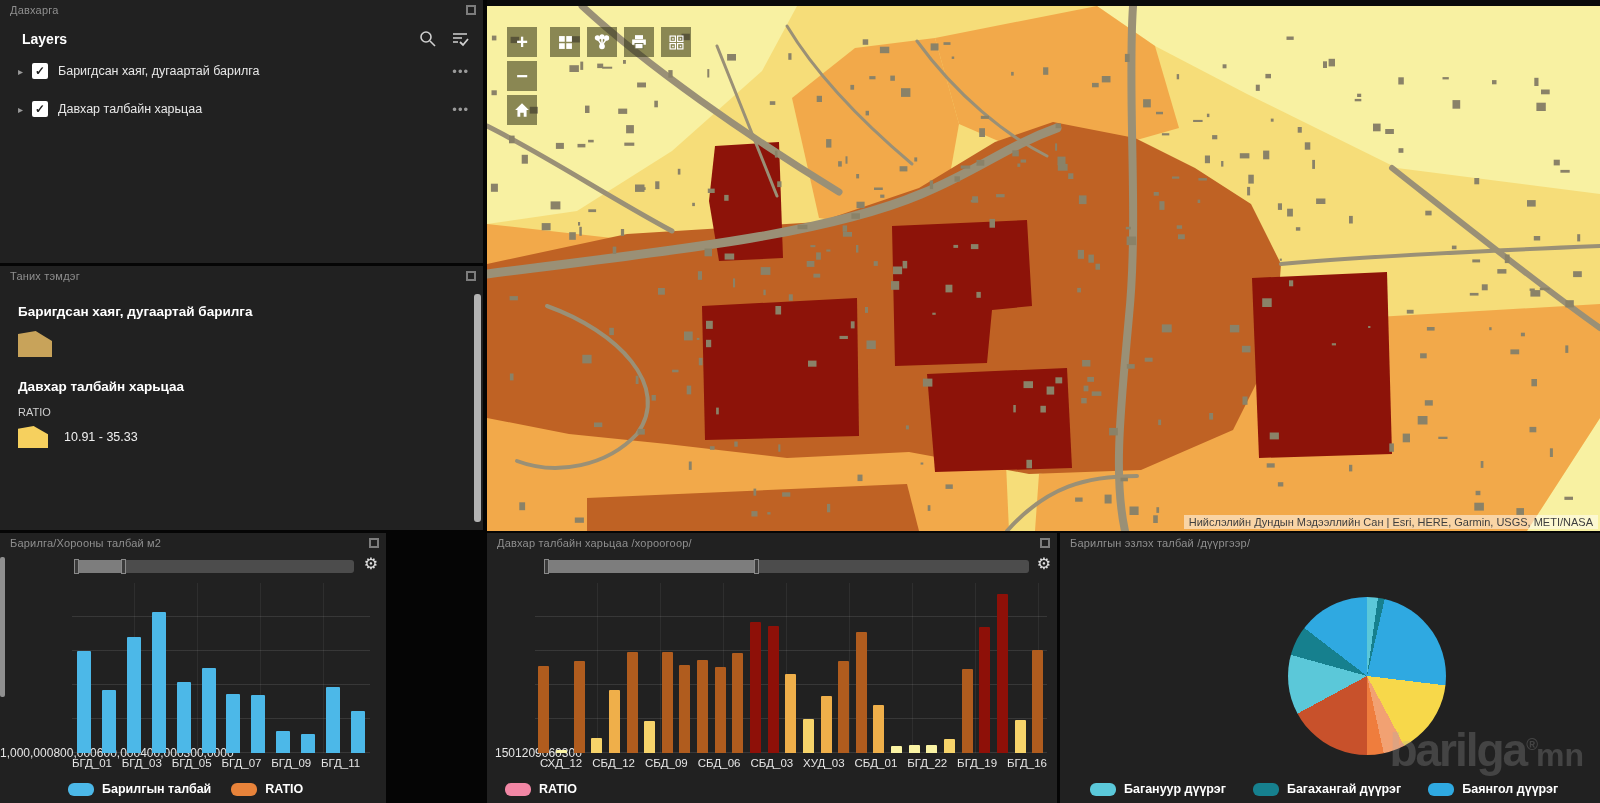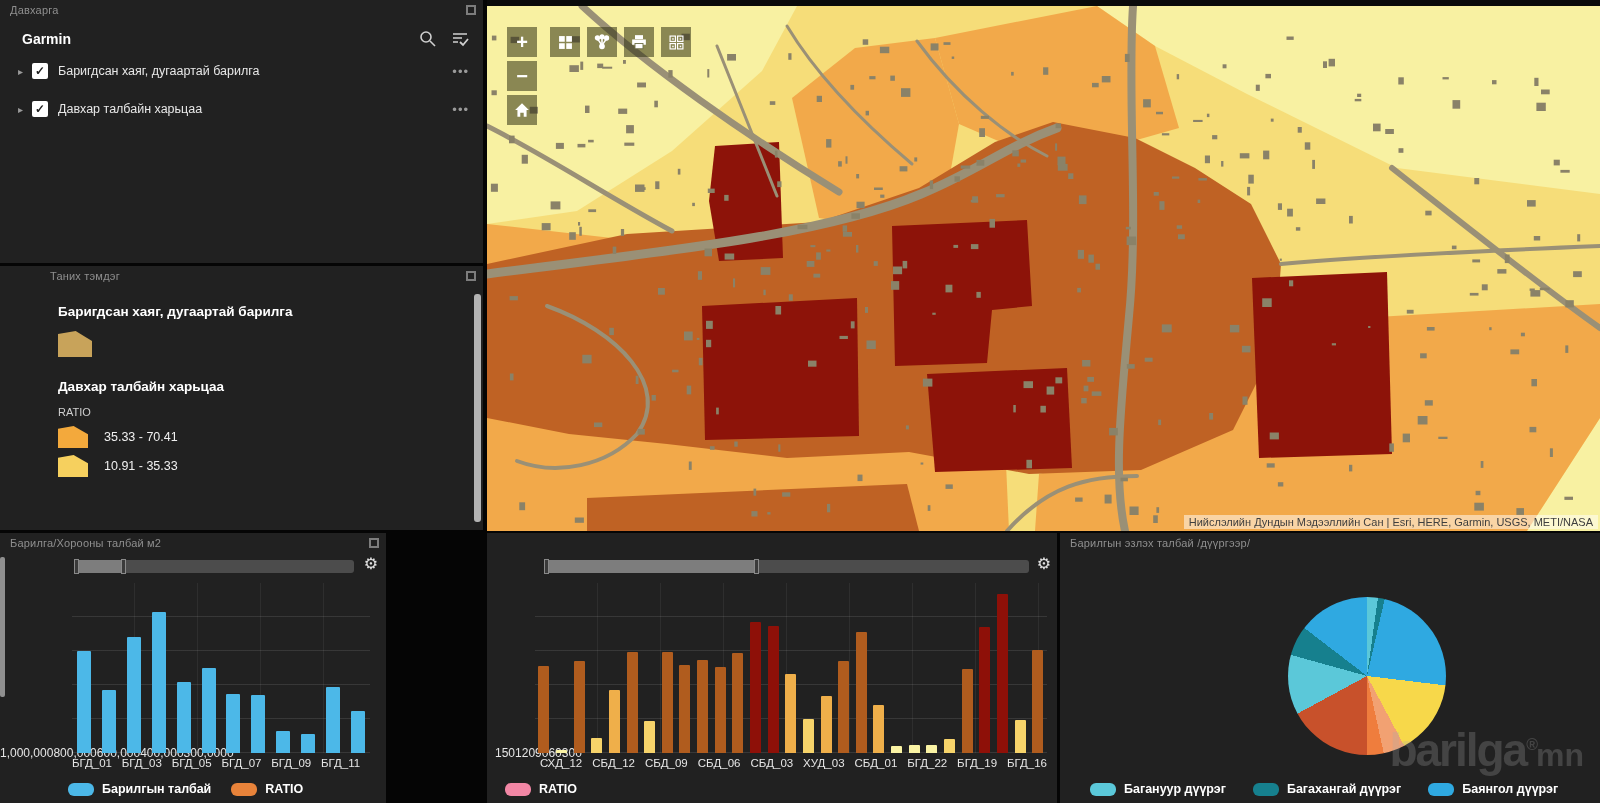--- a/index.html
+++ b/index.html
@@ -82,21 +82,21 @@
 <body>
 
 <div class="stage">
 
   <section class="panel" id="p-layers" style="left:0;top:0;width:483px;height:263px;">
     <div class="panel-head">
       <span>Давхарга</span>
       <span class="expand-ico"></span>
     </div>
     <div class="layers-head">
-      <span class="layers-title">Garmin</span>
+      <span class="layers-title">Layers</span>
       <svg class="hicon" viewBox="0 0 18 18">
         <circle cx="7" cy="7" r="5" fill="none" stroke="#cfcfcf" stroke-width="1.6"></circle>
         <line x1="11" y1="11" x2="16" y2="16" stroke="#cfcfcf" stroke-width="1.6"></line>
       </svg>
       <svg class="hicon" viewBox="0 0 18 18">
         <path d="M2,4 h14 M2,8 h9 M2,12 h5" stroke="#cfcfcf" stroke-width="1.6" fill="none"></path>
         <path d="M9,12 l3,3 l5,-6" stroke="#cfcfcf" stroke-width="1.8" fill="none"></path>
       </svg>
     </div>
     <div class="layer-row">
@@ -106,34 +106,30 @@
       <span class="dots">•••</span>
     </div>
     <div class="layer-row">
       <span class="tri">▸</span>
       <span class="cbx">✓</span>
       <span class="layer-label">Давхар талбайн харьцаа</span>
       <span class="dots">•••</span>
     </div>
   </section>
 
-  <section class="panel" id="p-legend" style="left:0;top:266px;width:483px;height:264px;padding-left:40px;">
+  <section class="panel" id="p-legend" style="left:0;top:266px;width:483px;height:264px;">
     <div class="panel-head">
       <span>Таних тэмдэг</span>
       <span class="expand-ico"></span>
     </div>
     <div class="leg-body">
       <div class="leg-heading">Баригдсан хаяг, дугаартай барилга</div>
       <div class="poly-swatch" style="background: rgb(200, 163, 90);"></div>
       <div class="leg-heading" style="margin-top:22px;">Давхар талбайн харьцаа</div>
       <div class="leg-sub">RATIO</div>
-      <div class="leg-class">
-        <div class="poly-swatch" style="background: rgb(243, 169, 60);"></div>
-        <span class="leg-class-label">35.33 - 70.41</span>
-      </div>
       <div class="leg-class">
         <div class="poly-swatch" style="background: rgb(246, 208, 94);"></div>
         <span class="leg-class-label">10.91 - 35.33</span>
       </div>
 
     </div>
     <div class="vscroll"></div>
   </section>
 
   <div id="map">
@@ -564,20 +560,24 @@
           <span class="lb">Барилгын талбай</span>
         </span>
         <span class="item">
           <span class="sw" style="background: rgb(232, 131, 58);"></span>
           <span class="lb">RATIO</span>
         </span>
       </div>
   </section>
 
   <section class="panel" id="p-chart2" style="left:487px;top:533px;width:570px;height:270px;">
+    <div class="panel-head">
+      <span>Давхар талбайн харьцаа /хороогоор/</span>
+      <span class="expand-ico"></span>
+    </div>
     <div class="slider" style="left:58px;right:28px;top:27px;">
       <div class="slider-sel" style="width: 44%;"></div>
       <span class="slider-h" style="left: calc(0% - 1px);"></span>
       <span class="slider-h hr" style="left: calc(44% - 4px);"></span>
     </div>
     <div class="gear" style="right:6px;">⚙</div>
     <div class="ylabels" style="left:8px;width:32px;">
         <span>150</span>
         <span>120</span>
         <span>90</span>

